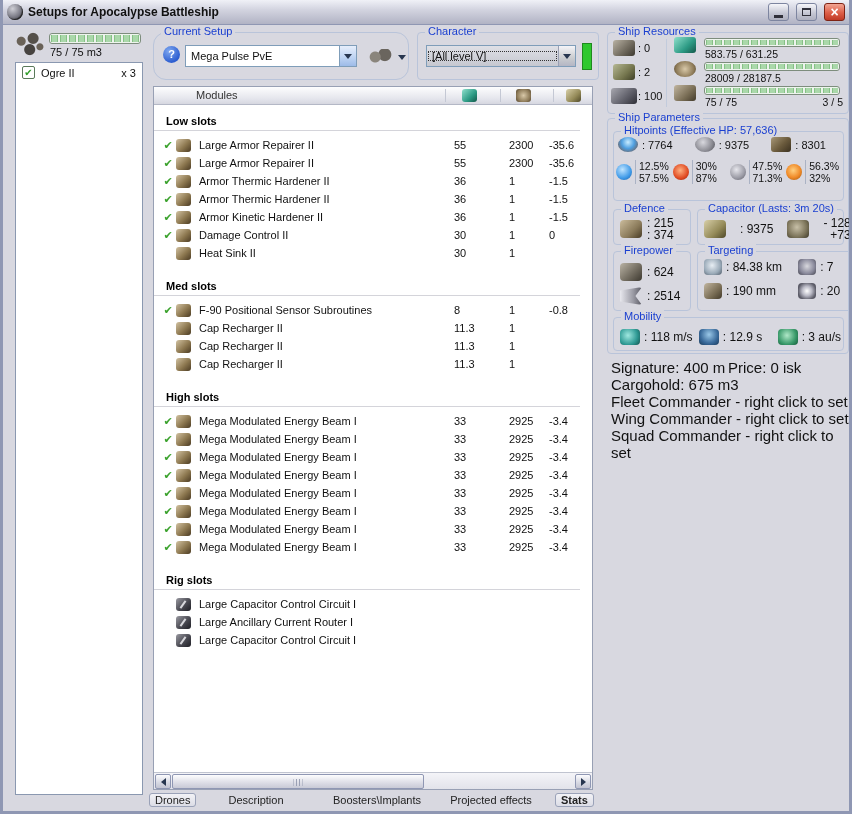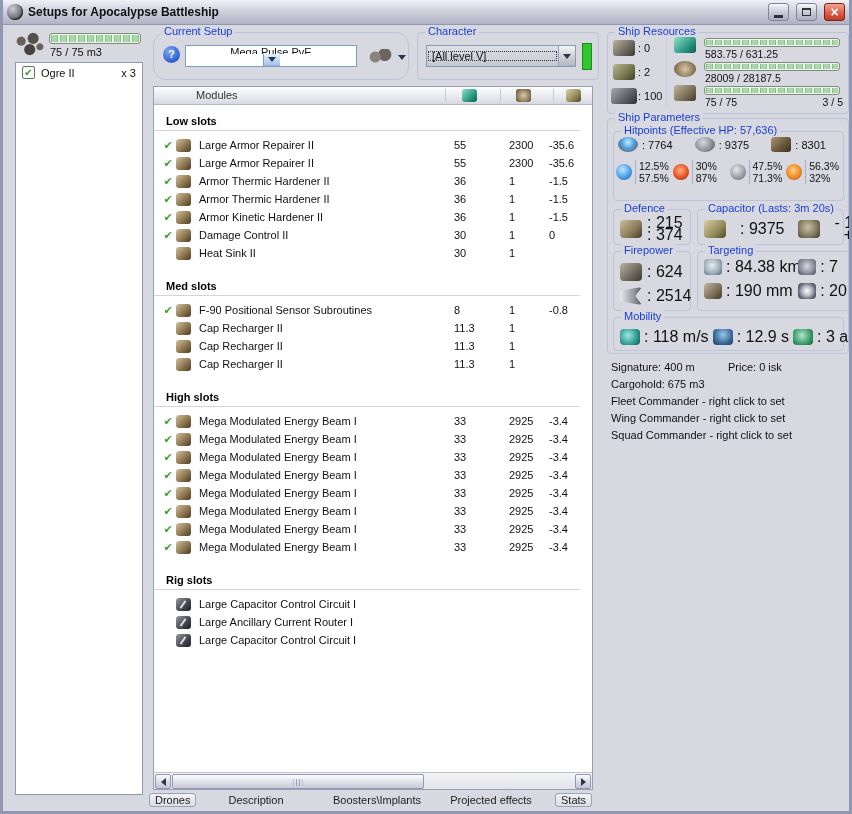--- a/index.html
+++ b/index.html
@@ -53,21 +53,21 @@
   
   #setup-group { left:150px; top:32px; width:256px; height:48px;border-radius:13px; }
   .help-icon { position:absolute; left:9px; top:13px; width:17px; height:17px; border-radius:50%;
     background:radial-gradient(circle at 35% 30%, #7fa8f0, #2d5ed0 70%); color:#fff; font-size:11px;
     font-weight:bold; text-align:center; line-height:17px; }
   .combo { position:absolute; height:22px; background:#fff; border:1px solid #7f9db9; display:flex; align-items:center; }
   .combo .cval { flex:1 1 auto; font-size:11px; padding:0 5px; color:#111; white-space:nowrap; overflow:hidden; }
   .combo .cbtn { width:17px; height:100%; border-left:1px solid #7f9db9;
     background:linear-gradient(#e6eefb,#bcd2f2 60%,#9dbbe8); display:flex; align-items:center; justify-content:center; }
   .tri-down { width:0; height:0; border-left:4px solid transparent; border-right:4px solid transparent; border-top:5px solid #27364f; }
-  #setup-combo { left:31px; top:12px; width:172px;flex-direction:column; }
+  #setup-combo { left:31px; top:12px; width:172px; }
   .ship-btn { position:absolute; left:214px; top:13px; width:44px; height:22px; display:flex; align-items:center; gap:6px; }
   .ship-glyph { width:24px; height:16px;
     background:radial-gradient(circle at 30% 50%, #8a857c 0 5px, transparent 6px),
                radial-gradient(circle at 70% 35%, #6a655e 0 6px, transparent 7px); }
   #char-group { left:414px; top:32px; width:182px; height:48px; }
   #char-combo { left:8px; top:12px; width:150px; background:linear-gradient(#dfe0e6,#c6c8d0); }
   #char-combo .cval { outline:1px dotted #333; outline-offset:-2px; }
   #char-combo .cbtn { background:linear-gradient(#f4f4f8,#cacccF 60%,#b4b6c4); border-left:1px solid #9aa0b4; }
   .skill-bar { position:absolute; left:164px; top:10px; width:10px; height:27px; background:#2ec82e; border:1px solid #1e8a1e; }
   
@@ -106,32 +106,32 @@
   .i-recharge { background:radial-gradient(circle at 45% 40%, #c8c0a8, #7c745a 60%, #3c3828); border-radius:50%; }
   .i-volley { background:linear-gradient(135deg,#b9b2a4,#6e685c 60%,#3c382f); }
   .i-dps { background:linear-gradient(90deg,#e8e8ee,#9a9aa4 60%,#5a5a64); clip-path:polygon(0 20%,100% 0,70% 50%,100% 100%,0 80%); }
   .i-range { background:radial-gradient(circle at 45% 40%, #e8eef4, #9aaab8 60%, #4e5a68); border-radius:50%; }
   .i-maxtgt { background:radial-gradient(circle at 50% 45%, #d8d8de, #88889a 60%, #44444e); border-radius:50%; }
   .i-scanres { background:linear-gradient(135deg,#c2b6a0,#7a6e56 60%,#423a2a); }
   .i-sensor { background:radial-gradient(circle at 50% 50%, #fff, #b8b8c4 40%, #5c5c68 75%); border-radius:50%; }
   .i-speed { background:radial-gradient(circle at 40% 40%, #9fe8e0, #2f9a94 60%, #14524e); border-radius:50%; }
   .i-agility { background:radial-gradient(circle at 50% 35%, #9ac8e8, #3a6a9a 60%, #1a3a5a); border-radius:50%; }
   .i-warp { background:radial-gradient(circle at 45% 40%, #b0e8c8, #3a9a6a 60%, #145a38); border-radius:50%; }
-  .pval { font-size:16px; color:#111; line-height:12px; white-space:nowrap; }
+  .pval { font-size:12px; color:#111; line-height:12px; white-space:nowrap; }
   .def-box { left:5px; top:90px; width:78px; height:36px; display:flex; align-items:center; gap:5px; padding:4px 2px 0 6px; }
   .cap-box { left:89px; top:90px; width:147px; height:36px; display:flex; align-items:center; gap:14px; padding:4px 4px 0 6px; }
   .fp-box { left:5px; top:132px; width:78px; height:60px; padding:8px 2px 0 6px; }
   .fp-row { display:flex; align-items:center; gap:5px; height:24px; }
   .tgt-box { left:89px; top:132px; width:167px; height:60px; padding:7px 2px 0 6px; }
   .tgt-grid { display:grid; grid-template-columns:60% 40%; row-gap:8px; }
   .tgt-cell { display:flex; align-items:center; gap:4px; }
   .tgt-cell .bico { width:18px; height:16px; }
   .mob-box { left:5px; top:198px; width:231px; height:34px; display:flex; align-items:center; gap:4px; padding:6px 2px 0 6px; }
   .mob-box .bico { width:20px; height:16px; }
-  #info-block { position:absolute; left:608px; top:359px; width:240px; font-size:11px; color:#111; line-height:17px; }
+  #info-block { position:absolute; left:608px; top:359px; width:240px; font-size:15px; color:#111; line-height:17px; }
   #info-line1 { position:relative; }
   #price { position:absolute; left:117px; top:0; }
   
   #modules-panel { position:absolute; left:150px; top:86px; width:440px; height:704px;
     background:#fff; border:1px solid #98a0b4; }
   .mp-header { position:absolute; left:0; top:0; right:0; height:18px;
     background:linear-gradient(#fdfdfe,#e4e5ec 70%,#d6d7e0); border-bottom:1px solid #b4b8c6;
     font-size:11px; color:#333; }
   .mp-header .htitle { position:absolute; left:10px; top:2px;padding-left:32px; }
   .hsep { position:absolute; top:2px; bottom:2px; width:1px; background:#c4c8d4; }
@@ -164,21 +164,21 @@
     background:repeating-linear-gradient(90deg,#9aa0b4 0 1px,transparent 1px 3px); }
   
   #tabbar { position:absolute; left:146px; top:794px; width:450px; height:17px; font-size:11px; color:#222; }
   .tab { position:absolute; top:0; white-space:nowrap; }
   .tab.boxed { border:1px solid #9aa2b8; border-radius:3px; padding:0 5px;
     background:linear-gradient(#f2f2f6,#dcdde6); top:-1px; }
   .tab-drones { left:0; }
   .tab-description { left:107px; transform:translateX(-50%); }
   .tab-boosters { left:228px; transform:translateX(-50%); }
   .tab-projected { left:342px; transform:translateX(-50%); }
-  .tab-stats { left:406px; }
+  .tab-stats { left:406px;font-weight:bold; }
 </style>
 </head>
 <body>
 
 <div id="window">
 
   <div class="titlebar">
     <span class="app-icon"></span>
     <span class="title-text">Setups for Apocalypse Battleship</span>
     <span class="winbtn">

